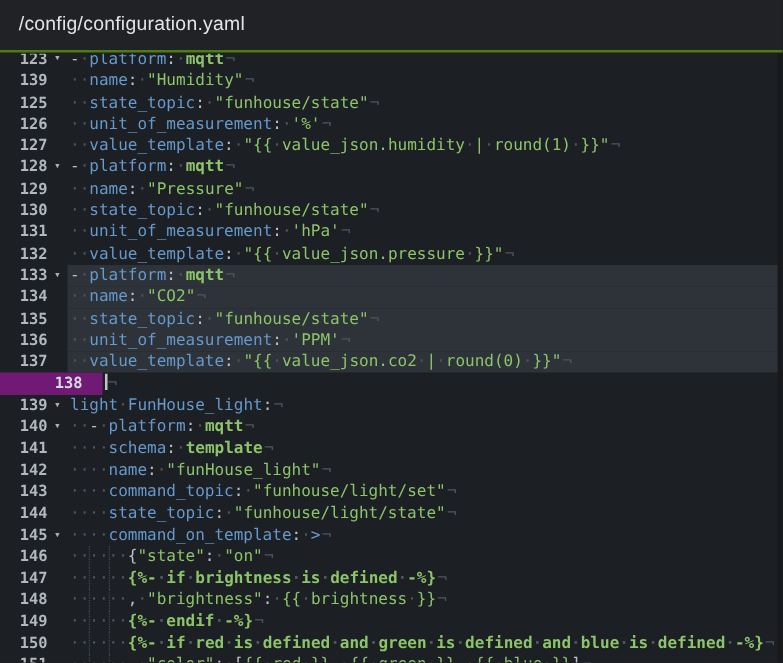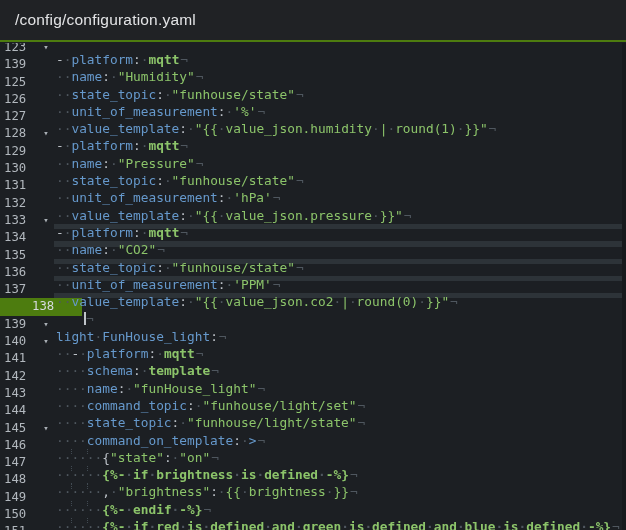--- a/index.html
+++ b/index.html
@@ -23,29 +23,29 @@
     overflow:hidden;background:#1c1f23;
     font-family:"DejaVu Sans Mono","Liberation Mono",monospace;
     font-size:12.8px;
   }
   .lines{position:absolute;top:-4px;left:0;width:626px;}
   .row{display:flex;height:17.3px;line-height:17.3px;white-space:pre;}
   .gutter-cell{
     flex:0 0 54px;display:flex;align-items:center;box-sizing:border-box;
     padding-left:4px;color:#b2b8be;
   }
-  .gutter-cell .num{display:inline-block;width:34px;font-size:12.3px;}
+  .gutter-cell .num{display:inline-block;width:34px;text-align:right;font-size:12.3px;font-weight:bold;}
   .gutter-cell .fold{
     display:inline-block;width:16px;text-align:center;
     font-size:9px;color:#a9afb5;cursor:pointer;
   }
-  .code-cell{flex:1 1 auto;position:relative;padding-left:2px;color:#bcc1c7;margin-top:12px;}
+  .code-cell{flex:1 1 auto;position:relative;padding-left:2px;color:#bcc1c7;}
   
   .row.selected .code-cell{background:#2d3338;}
-  .row.active .gutter-cell{background:#4d7c0f;color:#d6dade;padding-left:32px;}
+  .row.active .gutter-cell{background:#701a75;color:#d6dade;padding-left:32px;}
   
   .tok-key{color:#6699cc;}
   .tok-punc{color:#bcc1c7;}
   .tok-str{color:#8cc46a;}
   .tok-scalar{color:#8cc46a;font-weight:bold;}
   .tok-jinja{color:#8cc46a;font-weight:bold;}
   .tok-ws{color:#4f575f;}
   .tok-eol{color:#4f575f;padding-left:1px;}
   
   .code-cell.guide::before,

